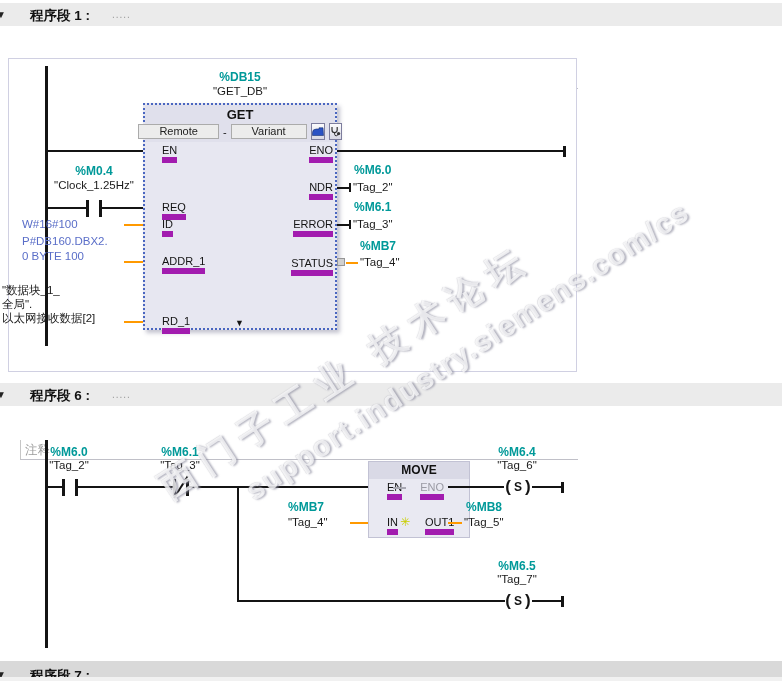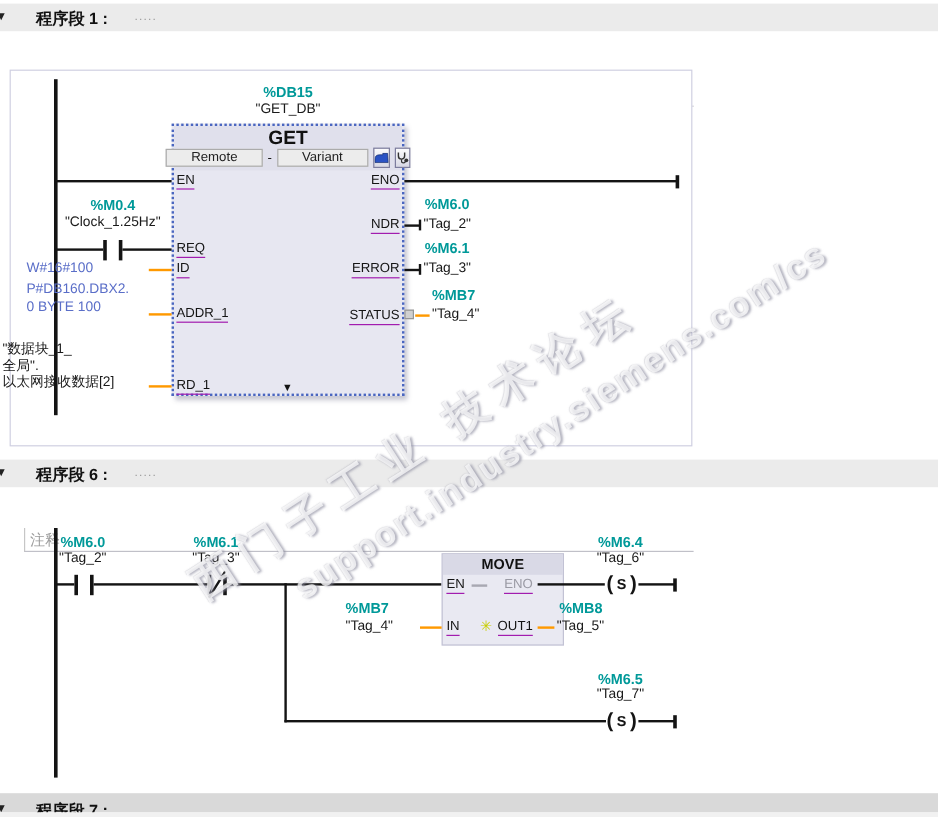--- a/index.html
+++ b/index.html
@@ -30,28 +30,28 @@
   .cbar{position:absolute;width:3px;height:17px;background:#141414;}
   .ncslash{position:absolute;width:26px;height:2px;background:#141414;transform:rotate(-58deg);}
   .coil{position:absolute;width:30px;height:20px;display:flex;align-items:center;justify-content:center;
         font-weight:bold;color:#141414;font-size:12px;}
   .coil::before{content:"(";font-size:17px;font-weight:bold;margin-right:3px;}
   .coil::after{content:")";font-size:17px;font-weight:bold;margin-left:3px;}
   
   .getblock{position:absolute;left:143px;top:103px;width:194px;height:227px;background:#e7e7f1;
             border:2px dotted #4a66c0;box-sizing:border-box;box-shadow:3px 3px 4px rgba(90,90,120,0.35);}
   .gethdr{position:absolute;left:0;top:0;width:100%;height:37px;background:#e0e0ec;}
-  .blocktitle{width:100%;text-align:center;font-size:16px;font-weight:bold;color:#111;padding-top:2px;}
+  .blocktitle{width:100%;text-align:center;font-size:13px;font-weight:bold;color:#111;padding-top:2px;}
   .variantrow{position:absolute;left:0;top:18px;width:100%;display:flex;align-items:center;justify-content:center;gap:4px;}
   .varbox{background:#ececec;border:1px solid #ababab;font-size:11px;padding:0 20px;line-height:13px;color:#222;}
   .iconbtn{width:17px;height:15px;border:1px solid #7d7d9d;background:linear-gradient(#fbfbfd,#d8d8e4);
            display:flex;align-items:center;justify-content:center;}
   .pinL{position:absolute;font-size:11px;color:#141414;white-space:nowrap;}
   .pinR{position:absolute;width:80px;text-align:right;font-size:11px;color:#141414;white-space:nowrap;}
-  .pinlbl{display:inline-block;border-bottom:1px solid #a21caf;padding-bottom:1px;line-height:11px;}
+  .pinlbl{display:inline-block;border-bottom:6px solid #a21caf;padding-bottom:1px;line-height:11px;margin-left:15px;}
   .moveblock{position:absolute;left:368px;top:461px;width:102px;height:77px;background:#e9e9f2;
              border:1px solid #c2c2d4;box-sizing:border-box;}
   .movehdr{position:absolute;left:0;top:0;width:100%;height:17px;background:#d9d9e6;
            text-align:center;font-size:12px;font-weight:bold;color:#111;line-height:17px;}
   .greyline{position:absolute;height:2px;background:#a8a8b2;}
   .enogrey{color:#9a9aa4;}
   .sqicon{position:absolute;width:8px;height:8px;background:#d0d0d0;border:1px solid #969696;box-sizing:border-box;}
   .tri{position:absolute;font-size:9px;color:#141414;}
   
   .canvas5{position:absolute;left:8px;top:58px;width:569px;height:314px;border:1px solid #d0d0e2;background:#fff;box-sizing:border-box;}

